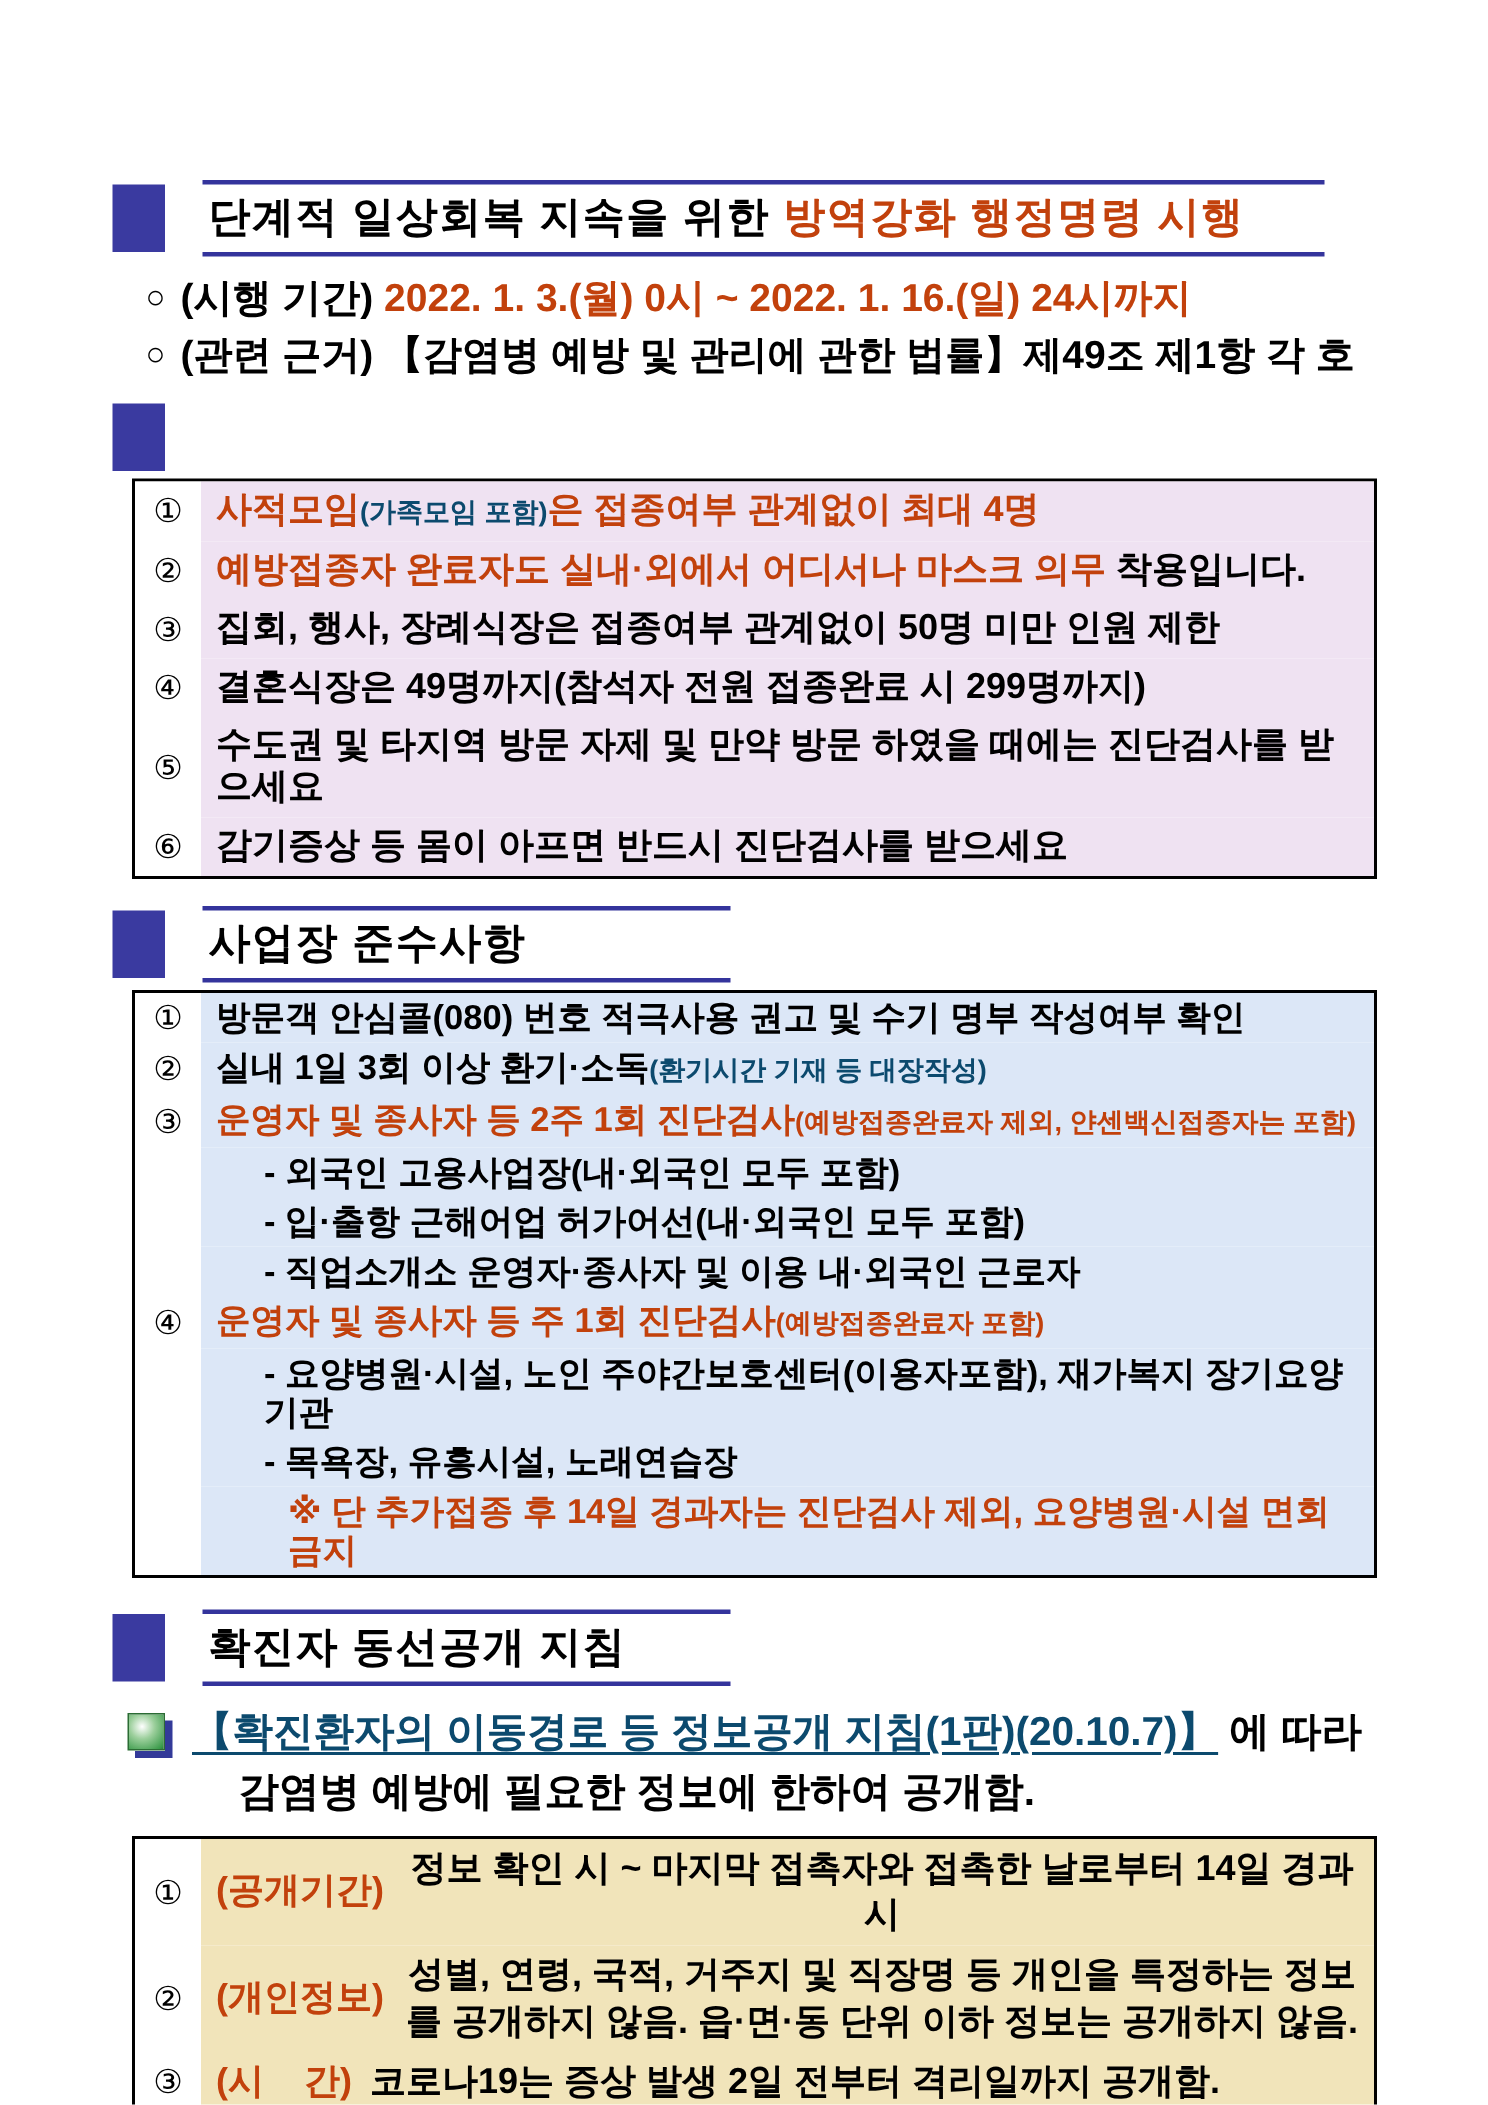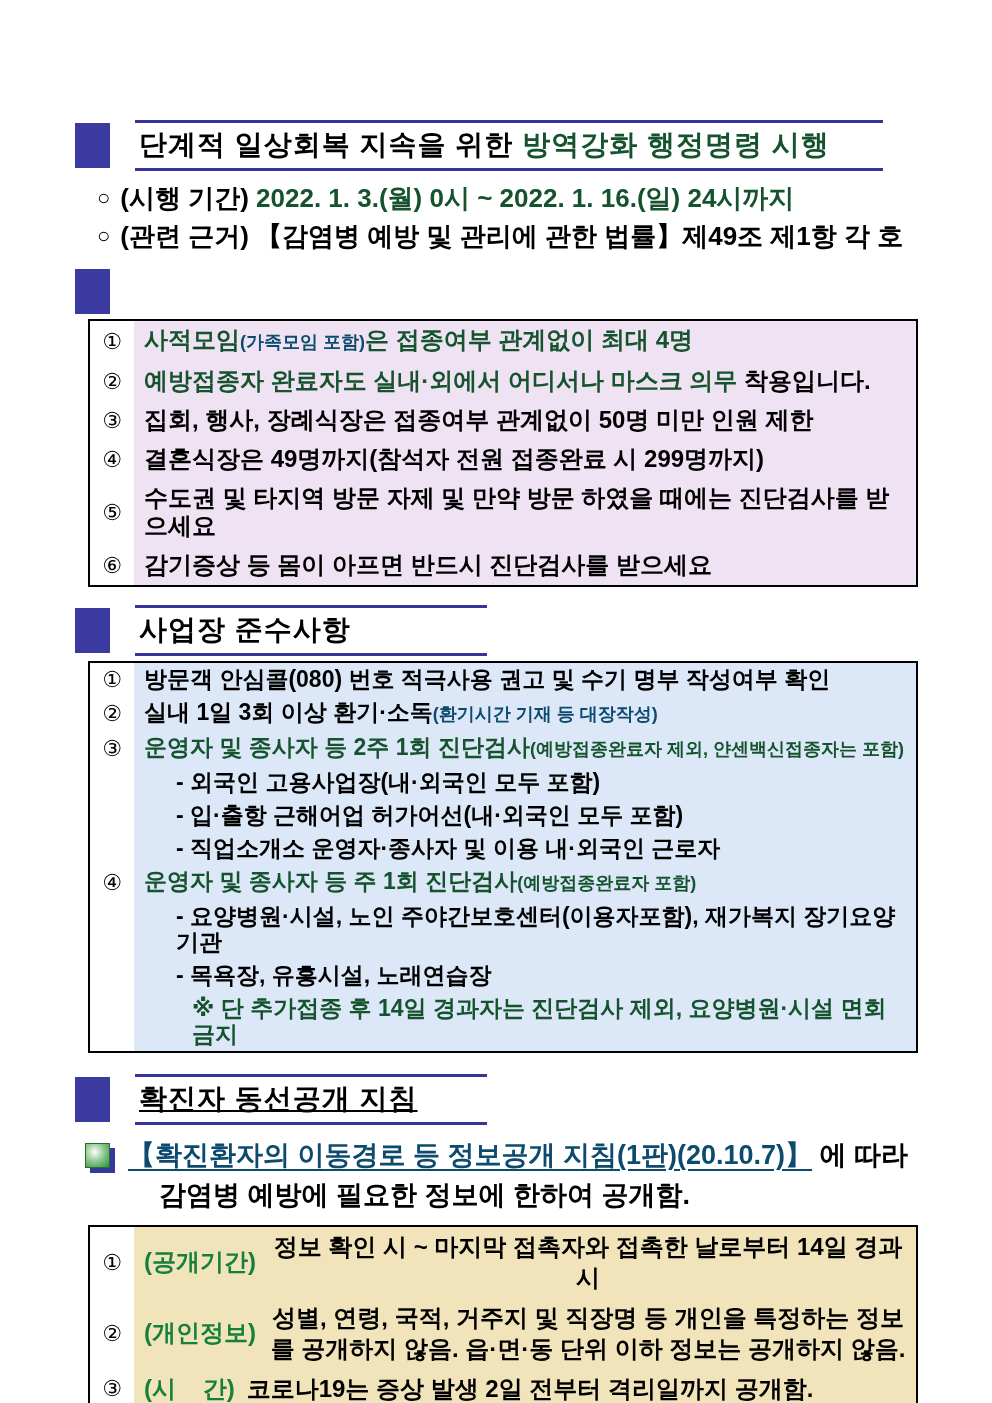--- a/index.html
+++ b/index.html
@@ -41,46 +41,46 @@
   .content { flex:1 1 auto; padding:5px 8px 6px 10px; font-size:24px; line-height:28px; }
   .box-pink .content { background:#efe2f2; }
   .box-blue .content { background:#dce7f7; padding-top:3px; padding-bottom:4px; font-size:23px; line-height:26px; }
   .box-tan  .content { background:#f1e4ba; padding-top:4px; padding-bottom:5px; }
 
   .box-blue .content.sub  { padding-left:42px; }
   .box-blue .content.note { padding-left:58px; }
   .ul-all { text-decoration-thickness:2px; text-underline-offset:5px; }
 
   
-  .red  { color:#14532d; }
+  .red  { color:#c2410c; }
   .blue { color:#0c4a6e; }
   .sm   { font-size:18px; }
   .ul   { text-decoration:underline; text-decoration-thickness:2px; text-underline-offset:5px; }
 
   
   .linkline { display:flex; align-items:flex-start; margin:12px 0 0 10px; font-size:27px; line-height:36px; }
   .green-icon {
     width:25px; height:25px; flex:0 0 auto; margin:6px 18px 0 0;
     background:radial-gradient(circle at 38% 35%, #ffffff 0%, #9ccf9c 40%, #3a9a4a 90%, #2b7c3a 100%);
     border:1px solid #2b6c34;
     box-shadow:5px 5px 0 0 #333a99;
   }
   .linkline2 { margin:4px 0 12px 84px; font-size:27px; line-height:36px; }
 
   
-  .box-tan .label { color:#15803d; white-space:pre; margin-right:12px; flex:0 0 auto; }
+  .box-tan .label { color:#c2410c; white-space:pre; margin-right:12px; flex:0 0 auto; }
   .box-tan .txt { font-size:24px; line-height:31px;text-align:center; }
   .box-tan .row { align-items:center; }
   .box-tan .content { display:flex; align-items:center; }
 
   
   .mt-a { margin-top:14px; }
   .mt-b { margin-top:18px; }
   .mt-c { margin-top:5px; }
-  .mt-d { margin-top:21px;text-decoration:underline; }
+  .mt-d { margin-top:21px; }
   .mt-e { margin-top:7px; }
 </style>
 </head>
 <body>
 
 <div class="inner">
 
   <div class="sec">
     <div class="sq"></div>
     <div class="titlewrap w-full">

